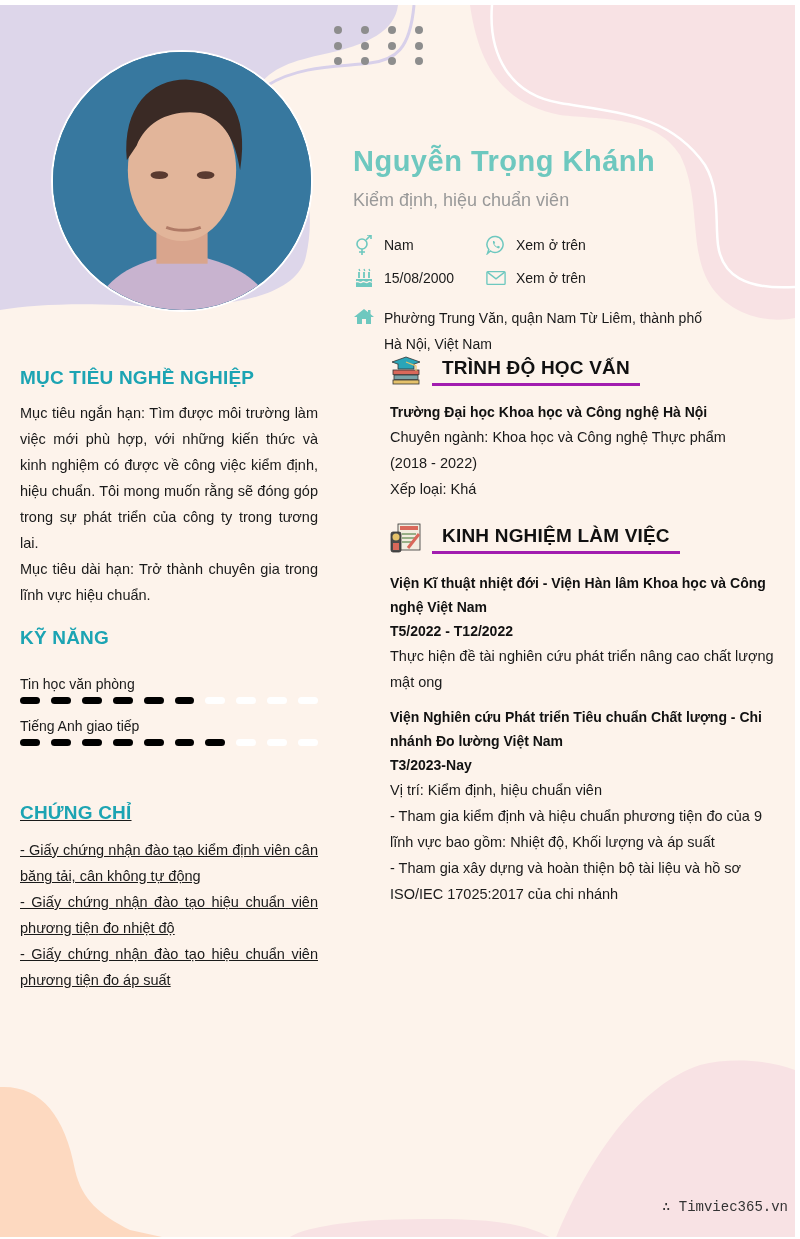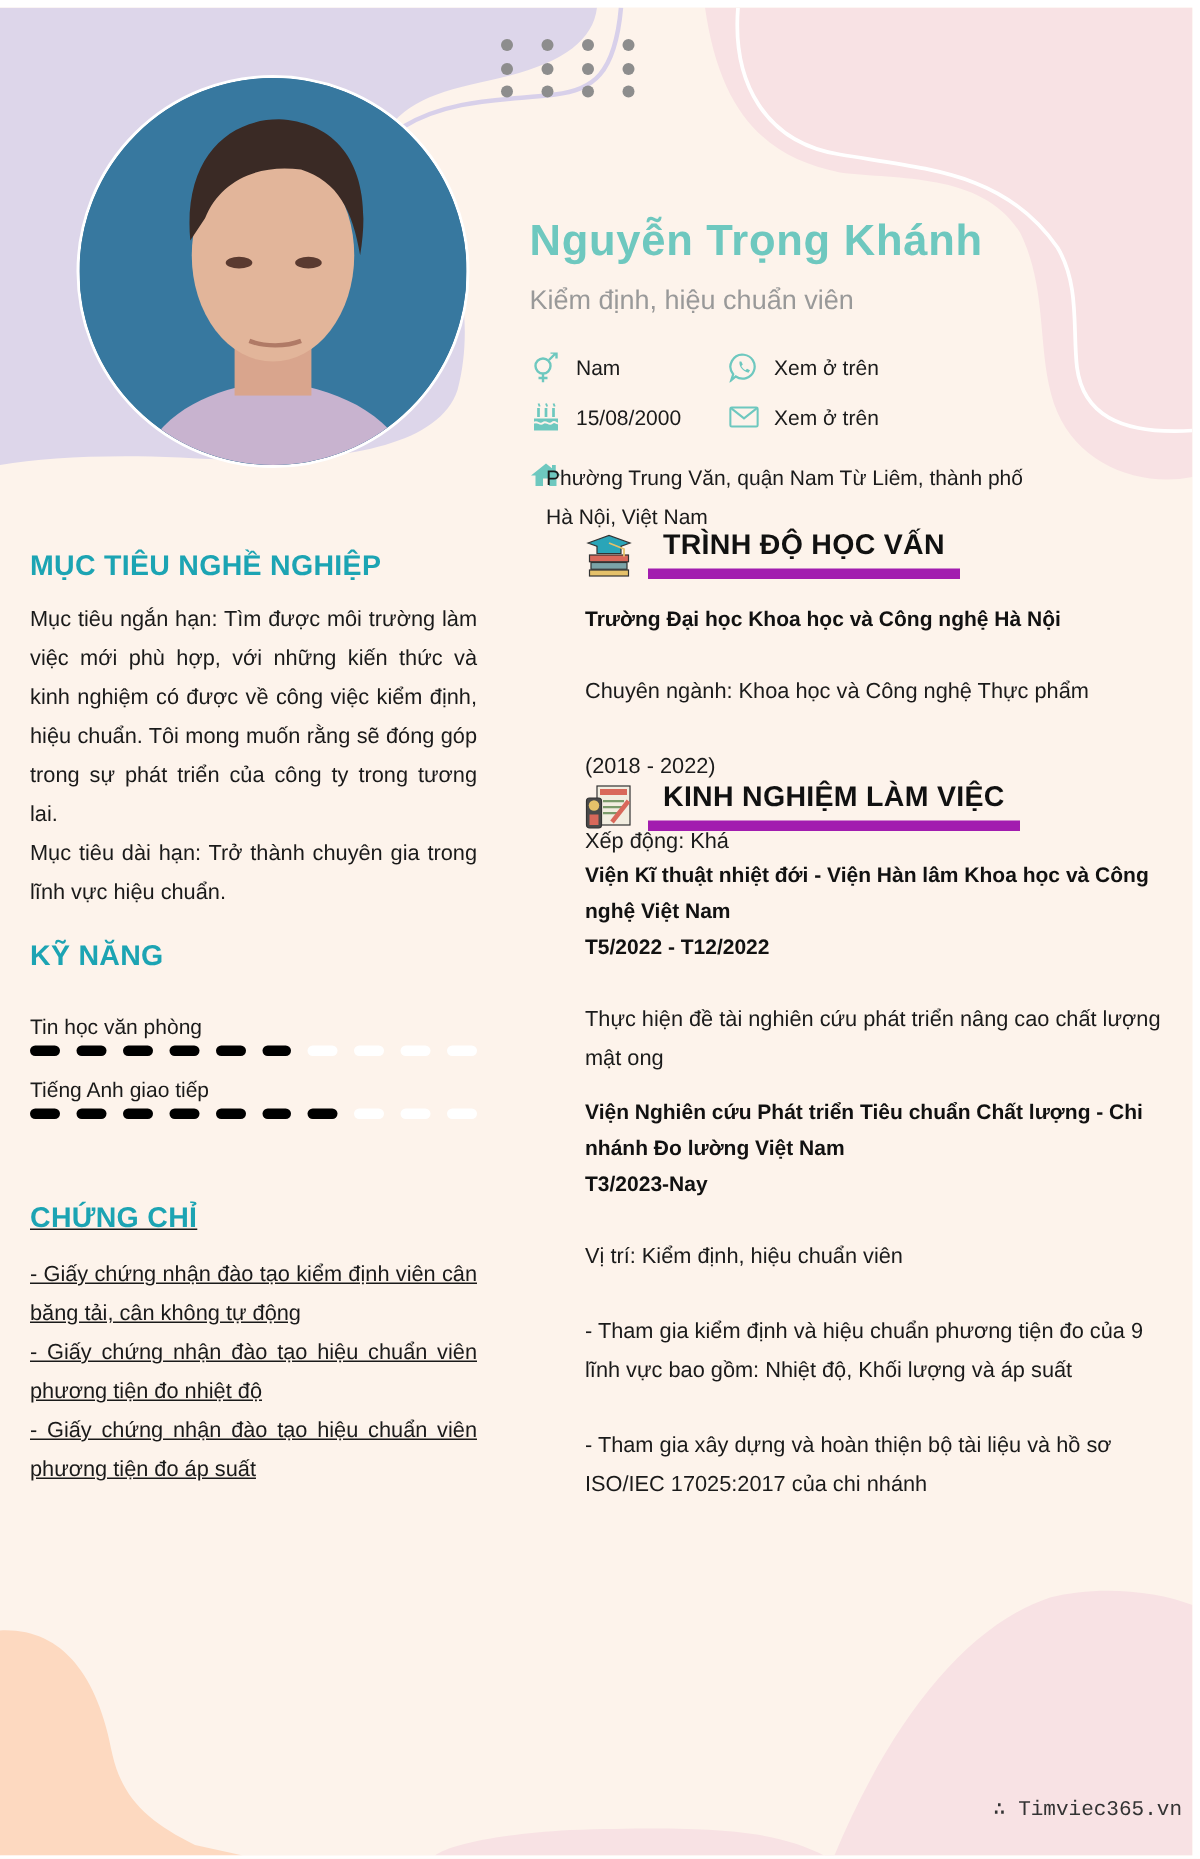--- a/index.html
+++ b/index.html
@@ -21,39 +21,39 @@
   .name {
     position: absolute; left: 353px; top: 140px; font-size: 29px; font-weight: bold;
     color: #6ec8bf; letter-spacing: 0.5px; white-space: nowrap;
   }
   .job-title {
     position: absolute; left: 353px; top: 185px; font-size: 18px; color: #999999; white-space: nowrap;
   }
   .info-row { position: absolute; display: flex; align-items: center; font-size: 14px; color: #1a1a1a; }
   .info-row .ic { width: 22px; height: 20px; margin-right: 9px; display: inline-flex; align-items: center; justify-content: center; }
   .info-row .ic svg { width: 20px; height: 20px; }
-  .address { position: absolute; left: 364px; top: 300px; width: 320px; font-size: 14px; line-height: 26px; }
+  .address { position: absolute; left: 384px; top: 300px; width: 320px; font-size: 14px; line-height: 26px; }
   .address-ic { position: absolute; left: 353px; top: 302px; width: 22px; height: 20px; }
 
   .left-col { position: absolute; left: 20px; width: 298px; }
   .sec-title {
     font-size: 19px; font-weight: bold; color: #1ca4b3; letter-spacing: 0.2px; white-space: nowrap;
   }
   .para { font-size: 14.5px; line-height: 26px; text-align: justify; color: #1a1a1a; }
 
   .skill-name { font-size: 14px; color: #1a1a1a; }
   .skill-bar { display: flex; gap: 11px; margin-top: 5px; }
   .skill-dot { width: 20px; height: 7px; border-radius: 4px; }
 
   .right-col { position: absolute; left: 390px; width: 385px; }
   .r-head { display: flex; align-items: flex-end; height: 36px; }
   .r-head .ric { width: 32px; height: 32px; margin-right: 18px; }
-  .r-head .r-title-wrap { border-bottom: 7px solid #a21caf; padding: 0 10px 4px 10px; margin-left: -8px; }
+  .r-head .r-title-wrap { border-bottom: 3px solid #a21caf; padding: 0 10px 4px 10px; margin-left: -8px; }
   .r-title { font-size: 19px; font-weight: bold; color: #111; white-space: nowrap; letter-spacing: 0.2px; }
-  .r-text { font-size: 14.5px; line-height: 26px; color: #1a1a1a; margin-top: 24px; }
+  .r-text { font-size: 14.5px; line-height: 26px; color: #1a1a1a; }
   .r-bold { font-size: 14px; line-height: 24px; font-weight: bold; color: #111; }
 
   .watermark {
     position: absolute; right: 7px; top: 1193px; font-family: "Liberation Mono", monospace;
     font-size: 14px; color: #333; white-space: nowrap;
   }
 </style>
 </head>
 <body>
 
@@ -212,21 +212,21 @@
           <path d="M8,10 L8,15 L24,15 L24,10" fill="#2aa5b8" stroke="#333" stroke-width="0.8"></path>
           <path d="M16,8 L26,12 L26,17" stroke="#e5c16a" stroke-width="1.2" fill="none"></path>
         </svg>
       </span>
       <div class="r-title-wrap"><span class="r-title">TRÌNH ĐỘ HỌC VẤN</span></div>
     </div>
     <div style="margin-top:14px;">
       <div class="r-bold">Trường Đại học Khoa học và Công nghệ Hà Nội</div>
       <div class="r-text">Chuyên ngành: Khoa học và Công nghệ Thực phẩm</div>
       <div class="r-text">(2018 - 2022)</div>
-      <div class="r-text">Xếp động: Khá</div>
+      <div class="r-text">Xếp loại: Khá</div>
     </div>
   </div>
 
   <div class="right-col" style="top:513px;">
     <div class="r-head">
       <span class="ric">
         <svg viewBox="0 0 32 32" width="32" height="32">
           <rect x="8" y="2" width="22" height="26" fill="#f2ede0" stroke="#333" stroke-width="0.8"></rect>
           <rect x="10" y="4" width="18" height="4" fill="#d9685a"></rect>
           <path d="M12,12 L26,12 M12,16 L26,16 M12,20 L22,20" stroke="#7a9a6a" stroke-width="1.5"></path>

